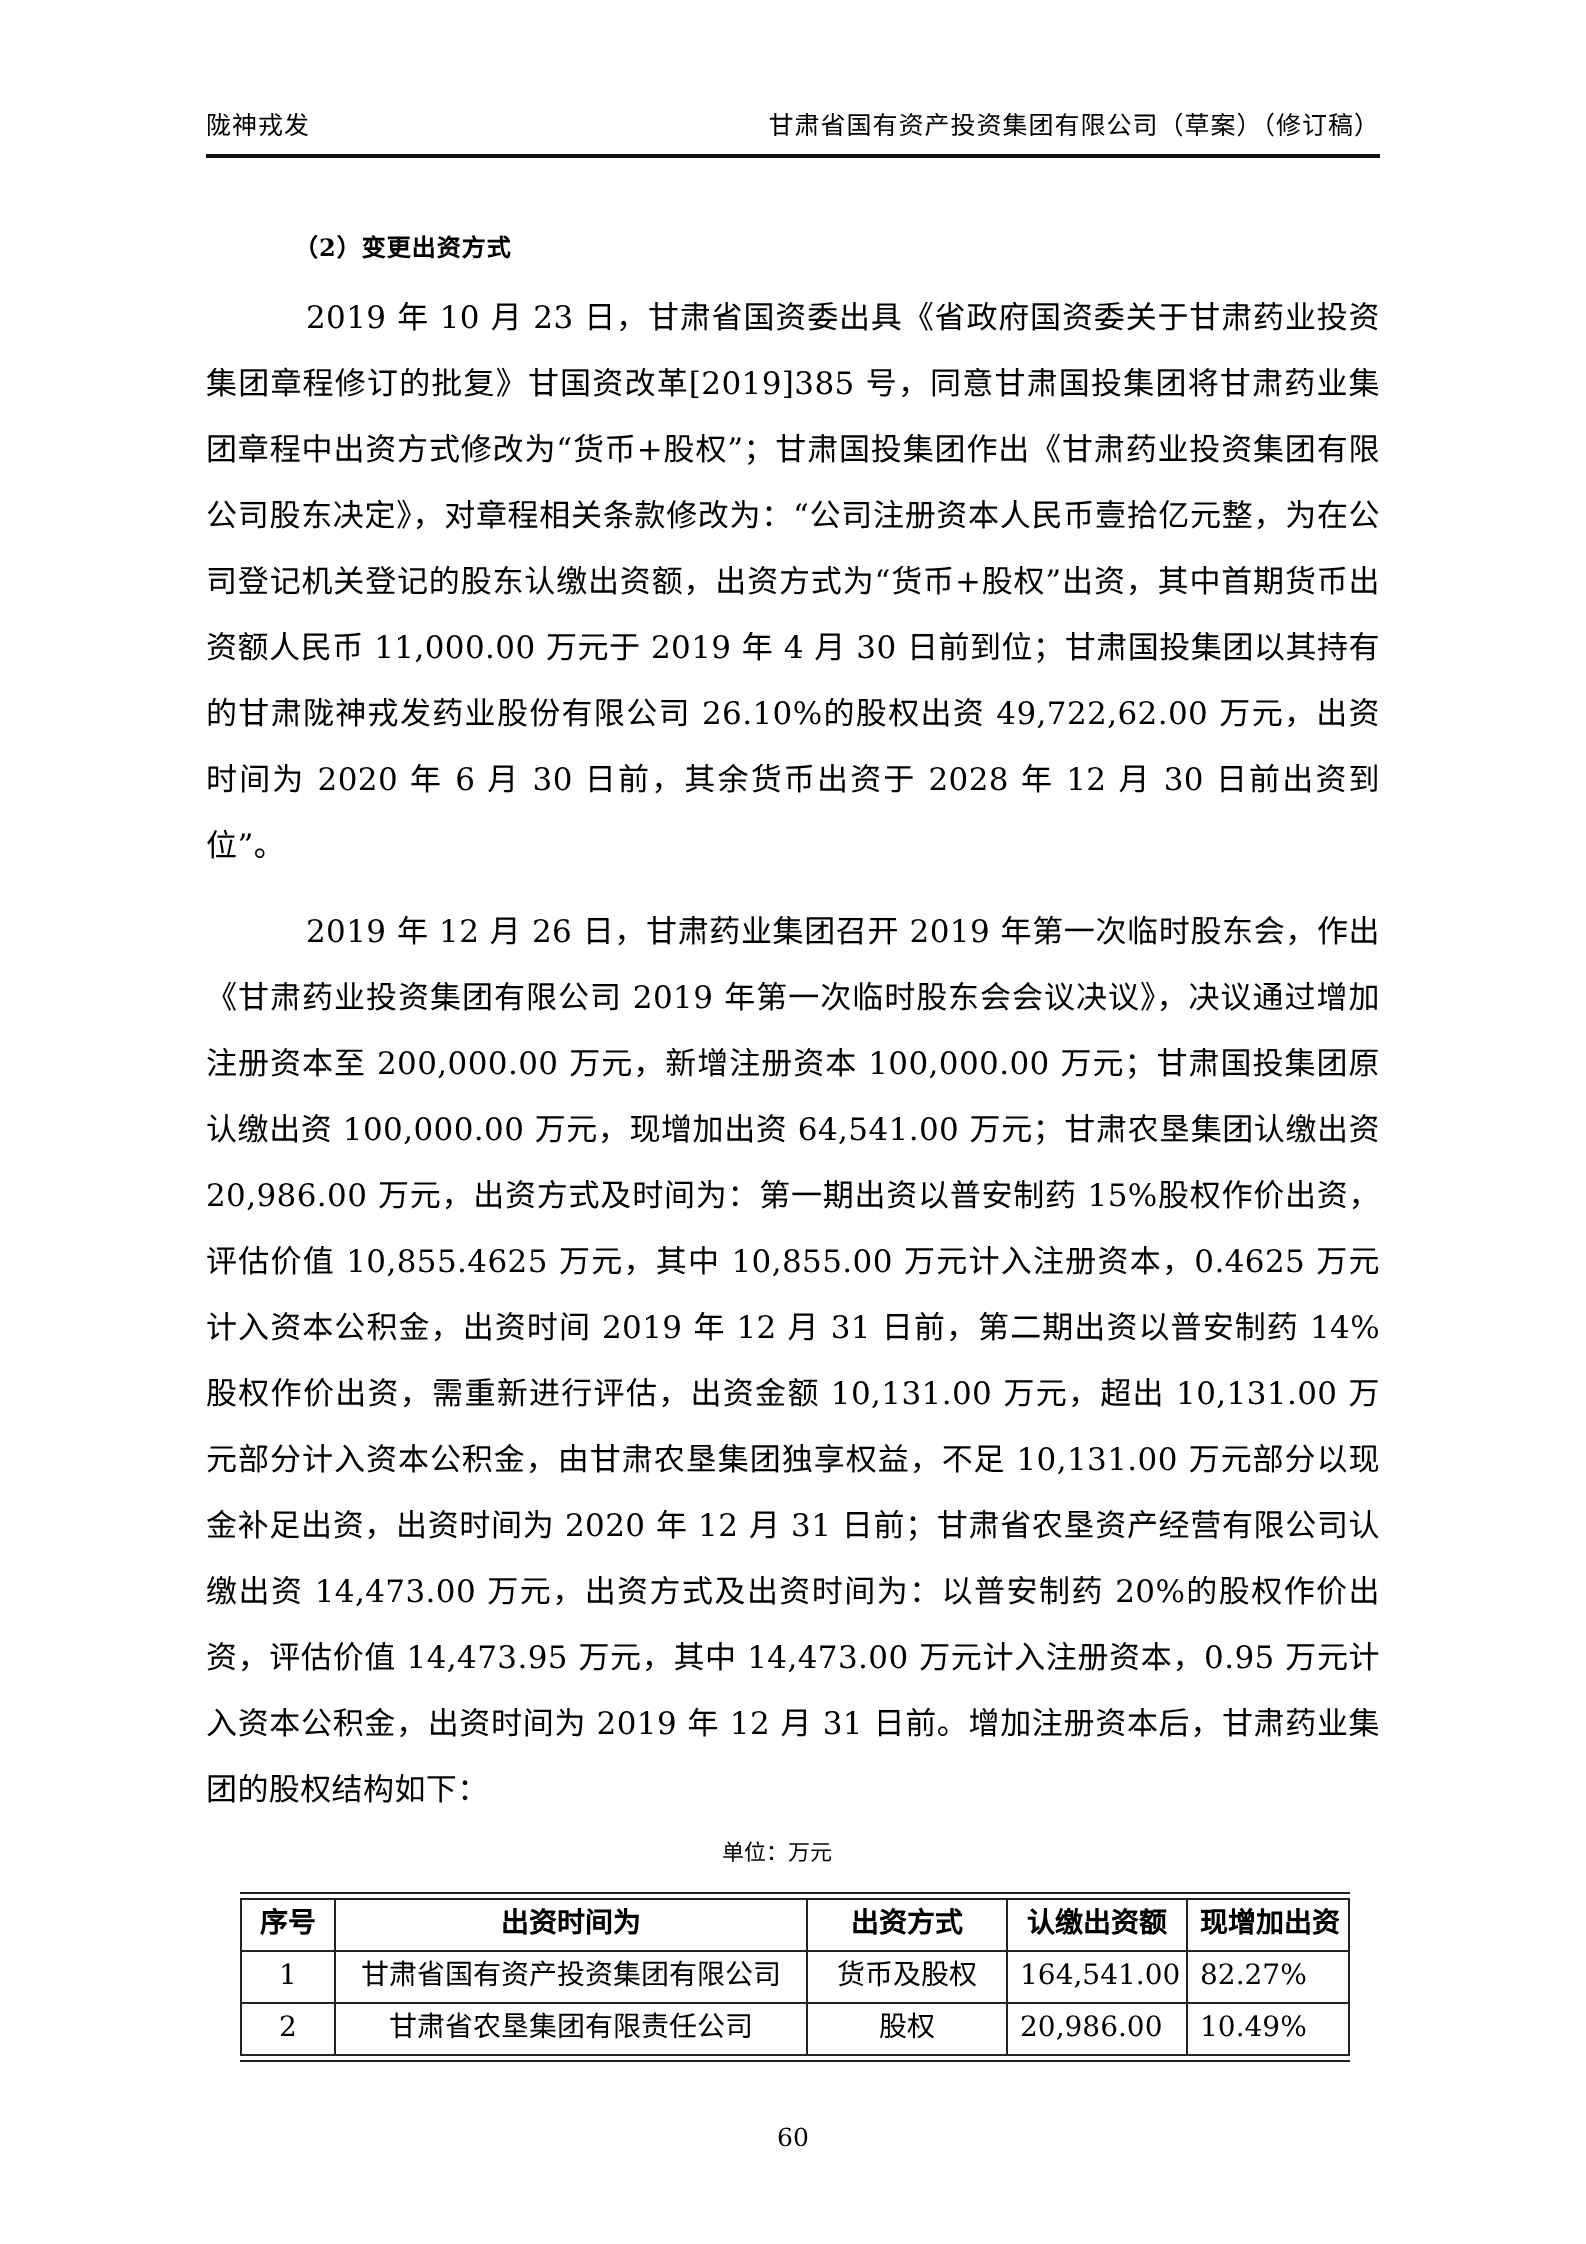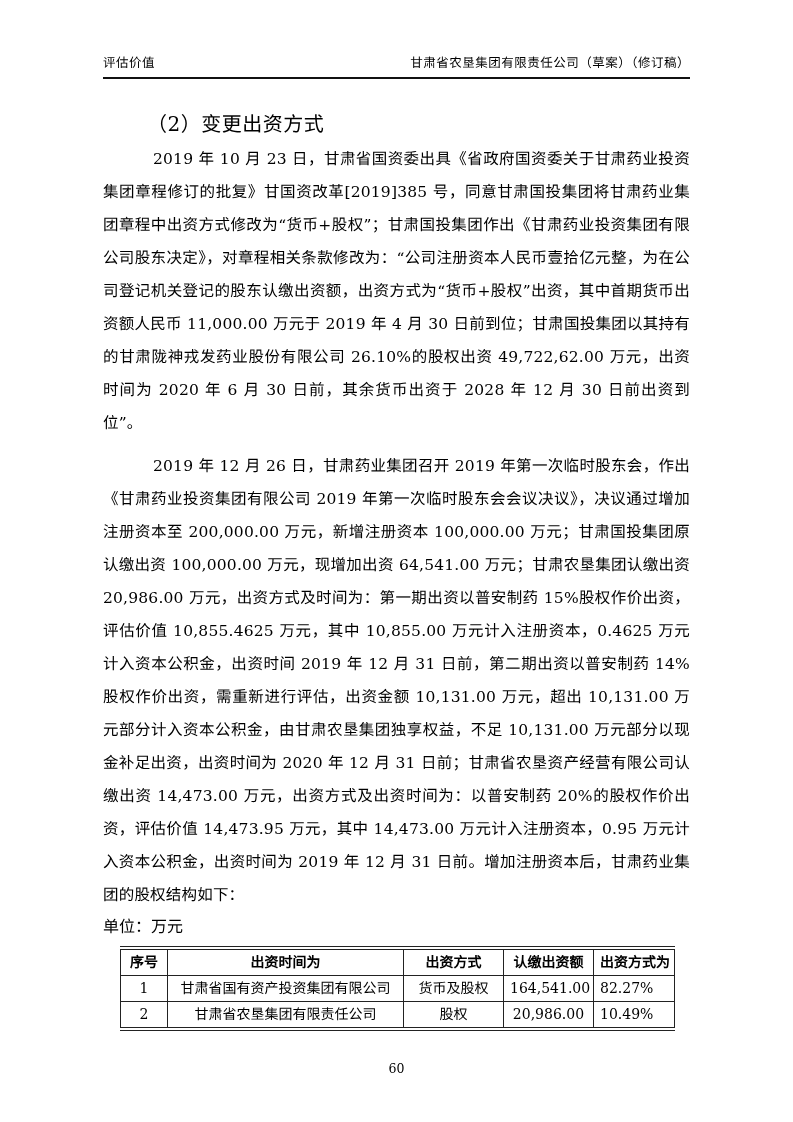--- a/index.html
+++ b/index.html
@@ -22,37 +22,37 @@
     font-size: 12.5px;
     letter-spacing: 0.5px;
     border-bottom: 2px solid #111;
     padding-bottom: 6px;
   }
   .doc-header .left { white-space: nowrap; }
   .doc-header .right { white-space: nowrap; }
   .section-heading {
     margin: 36px 0 0 0;
     padding-left: 44px;
-    font-size: 20px;
-    font-weight: normal;
+    font-size: 12px;
+    font-weight: bold;
     line-height: 18px;
     letter-spacing: 0.5px;
   }
   .body-para {
     margin: 10px 0 0 0;
     font-size: 15.5px;
     line-height: 33px;
     text-align: justify;
     text-indent: 50px;
     letter-spacing: 0.2px;
   }
   .unit-label {
     margin: 6px 16px 0 0;
-    font-size: 16px;
-    text-align: left;
+    font-size: 11px;
+    text-align: center;
     line-height: 18px;
   }
   table.shareholder-table {
     border-collapse: collapse;
     table-layout: fixed;
     width: 554px;
     margin: 10px 0 0 17px;
     font-size: 14px;
   }
   table.shareholder-table td, table.shareholder-table th {
@@ -68,36 +68,36 @@
   table.shareholder-table thead th {
     font-weight: bold;
     text-align: center;
   }
   table.shareholder-table { border-top: 4px double #222; border-bottom: 4px double #222; }
   table.shareholder-table thead th { border-top: none; }
   table.shareholder-table tbody tr:last-child td { border-bottom: none; }
   td.c-idx { text-align: center; }
   td.c-name { text-align: center; padding-left: 10px; }
   td.c-method { text-align: center; }
-  td.c-amount { text-align: center; padding-right: 10px; }
+  td.c-amount { text-align: left; padding-right: 10px; }
   td.c-ratio { text-align: left; padding-right: 13px; }
   .page-footer {
     margin-top: 30px;
     text-align: center;
     font-size: 12.5px;
   }
 </style>
 </head>
 <body>
 
 <div class="page">
 
   <div class="doc-header">
-    <span class="left">评估价值</span>
-    <span class="right">甘肃省农垦集团有限责任公司（草案）（修订稿）</span>
+    <span class="left">陇神戎发</span>
+    <span class="right">甘肃省国有资产投资集团有限公司（草案）（修订稿）</span>
   </div>
 
   <h2 class="section-heading">（2）变更出资方式</h2>
   <p class="body-para">2019 年 10 月 23 日，甘肃省国资委出具《省政府国资委关于甘肃药业投资集团章程修订的批复》甘国资改革[2019]385 号，同意甘肃国投集团将甘肃药业集团章程中出资方式修改为“货币+股权”；甘肃国投集团作出《甘肃药业投资集团有限公司股东决定》，对章程相关条款修改为：“公司注册资本人民币壹拾亿元整，为在公司登记机关登记的股东认缴出资额，出资方式为“货币+股权”出资，其中首期货币出资额人民币 11,000.00 万元于 2019 年 4 月 30 日前到位；甘肃国投集团以其持有的甘肃陇神戎发药业股份有限公司 26.10%的股权出资 49,722,62.00 万元，出资时间为 2020 年 6 月 30 日前，其余货币出资于 2028 年 12 月 30 日前出资到位”。</p>
 
   <p class="body-para">2019 年 12 月 26 日，甘肃药业集团召开 2019 年第一次临时股东会，作出《甘肃药业投资集团有限公司 2019 年第一次临时股东会会议决议》，决议通过增加注册资本至 200,000.00 万元，新增注册资本 100,000.00 万元；甘肃国投集团原认缴出资 100,000.00 万元，现增加出资 64,541.00 万元；甘肃农垦集团认缴出资 20,986.00 万元，出资方式及时间为：第一期出资以普安制药 15%股权作价出资，评估价值 10,855.4625 万元，其中 10,855.00 万元计入注册资本，0.4625 万元计入资本公积金，出资时间 2019 年 12 月 31 日前，第二期出资以普安制药 14%股权作价出资，需重新进行评估，出资金额 10,131.00 万元，超出 10,131.00 万元部分计入资本公积金，由甘肃农垦集团独享权益，不足 10,131.00 万元部分以现金补足出资，出资时间为 2020 年 12 月 31 日前；甘肃省农垦资产经营有限公司认缴出资 14,473.00 万元，出资方式及出资时间为：以普安制药 20%的股权作价出资，评估价值 14,473.95 万元，其中 14,473.00 万元计入注册资本，0.95 万元计入资本公积金，出资时间为 2019 年 12 月 31 日前。增加注册资本后，甘肃药业集团的股权结构如下：</p>
 
   <div class="unit-label">单位：万元</div>
 
   <table class="shareholder-table">
@@ -107,21 +107,21 @@
       <col style="width:100px">
       <col style="width:90px">
       <col style="width:81px">
     </colgroup>
     <thead>
       <tr>
         <th>序号</th>
         <th>出资时间为</th>
         <th>出资方式</th>
         <th>认缴出资额</th>
-        <th>出资方式为</th>
+        <th>现增加出资</th>
       </tr>
     </thead>
     <tbody>
       <tr>
         <td class="c-idx">1</td>
         <td class="c-name">甘肃省国有资产投资集团有限公司</td>
         <td class="c-method">货币及股权</td>
         <td class="c-amount">164,541.00</td>
         <td class="c-ratio">82.27%</td>
       </tr>

